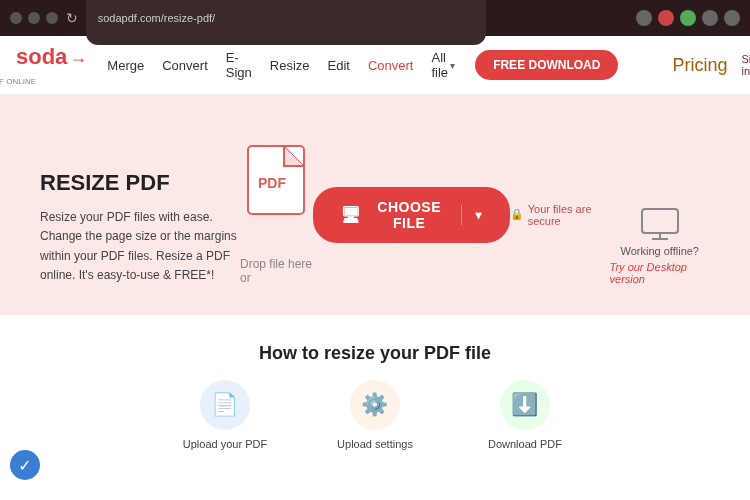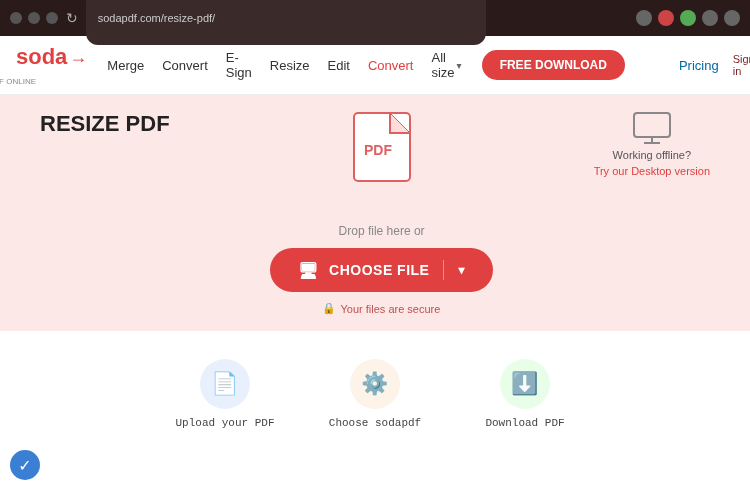--- a/index.html
+++ b/index.html
@@ -117,60 +117,59 @@
       cursor: pointer;
       white-space: nowrap;
     }
     .nav-right {
       display: flex;
       align-items: center;
       gap: 14px;
       margin-left: auto;
     }
     .nav-pricing {
-      font-size: 13px;
-      color: #0369a1;
+      font-size: 18px;
+      color: #a16207;
       cursor: pointer;
       padding-left: 40px;
     }
     .nav-signin {
       font-size: 11px;
       color: #7f1d1d;
       cursor: pointer;
     }
 
     
     .hero {
       background: #fde8e8;
-      padding: 16px 40px;
-      display: flex;
-      align-items: flex-start;
+      padding: 30px 40px;
+      display: flex;
+      align-items: flex-end;
       justify-content: space-between;
       min-height: 220px;
       position: relative;
     }
     .hero-left {
       max-width: 200px;
     }
     .hero-title {
       font-size: 22px;
       font-weight: 900;
       color: #222;
       margin-bottom: 12px;
     }
     .hero-desc {
       font-size: 12px;
       color: #444;
       line-height: 1.6;
     }
     .hero-center {
       display: flex;
-      flex-direction: column;
-      align-items: center;
-      gap: 10px;
+      flex-direction: row;
+      align-items: center;
     }
     .pdf-icon-container {
       display: flex;
       flex-direction: column;
       align-items: center;
       gap: 8px;
     }
     .drop-text {
       font-size: 12px;
       color: #888;
@@ -219,20 +218,21 @@
     .offline-text {
       font-size: 11px;
       color: #555;
       text-align: center;
     }
     .desktop-link {
       font-size: 11px;
       color: #e04040;
       cursor: pointer;
       text-decoration: none;
+      font-style: italic;
     }
 
     
     .how-to {
       background: #fff;
       padding: 28px 40px 20px;
     }
     .how-to-title {
       font-size: 18px;
       font-weight: bold;
@@ -261,21 +261,20 @@
       justify-content: center;
       font-size: 22px;
     }
     .step-icon.blue { background: #e8f0fe; color: #4a7fe0; }
     .step-icon.orange { background: #fef3e8; color: #e09040; }
     .step-icon.green { background: #e8fee8; color: #40a040; }
     .step-label {
       font-size: 11px;
       color: #444;
       text-align: left;
-      font-family: Liberation Mono, monospace;
     }
 
     
     .security-badge {
       position: fixed;
       bottom: 20px;
       left: 10px;
       background: #3a7fd4;
       border-radius: 50%;
       width: 30px;
@@ -323,36 +322,37 @@
   </div>
 
   <div class="nav-links">
     <a class="nav-link">Merge</a>
     <a class="nav-link">Convert</a>
     <a class="nav-link">E-Sign</a>
     <a class="nav-link">Resize</a>
     <a class="nav-link">Edit</a>
     <a class="nav-link active">Convert</a>
     <div class="nav-link nav-link-all">
-      <span>All size</span>
+      <span>All file</span>
       <span class="chevron">▾</span>
     </div>
   </div>
 
   <div class="nav-right">
     <button class="nav-cta">FREE DOWNLOAD</button>
     <span class="nav-pricing">Pricing</span>
     <span class="nav-signin">Sign in</span>
   </div>
 </nav>
 
 <section class="hero">
 
   <div class="hero-left">
     <h1 class="hero-title">RESIZE PDF</h1>
+    <p class="hero-desc">Resize your PDF files with ease. Change the page size or the margins within your PDF files. Resize a PDF online. It's easy-to-use &amp; FREE*!</p>
   </div>
 
   <div class="hero-center">
     <div class="pdf-icon-container">
 
       <svg class="pdf-file-svg" viewBox="0 0 60 72" fill="none" xmlns="http://www.w3.org/2000/svg">
         <rect x="2" y="2" width="56" height="68" rx="4" fill="#fff" stroke="#e06060" stroke-width="2"></rect>
 
         <path d="M38 2 L58 22 L38 22 Z" fill="#fdd" stroke="#e06060" stroke-width="1"></path>
         <path d="M38 2 L38 22 L58 22" fill="none" stroke="#e06060" stroke-width="2"></path>
@@ -381,28 +381,29 @@
       <rect x="2" y="2" width="36" height="24" rx="3" stroke="#888" stroke-width="2" fill="none"></rect>
       <line x1="20" y1="26" x2="20" y2="32" stroke="#888" stroke-width="2"></line>
       <line x1="12" y1="32" x2="28" y2="32" stroke="#888" stroke-width="2"></line>
     </svg>
     <span class="offline-text">Working offline?</span>
     <a class="desktop-link">Try our Desktop version</a>
   </div>
 </section>
 
 <section class="how-to">
+  <h2 class="how-to-title">How to resize your PDF file</h2>
   <div class="how-to-steps">
     <div class="step">
       <div class="step-icon blue">📄</div>
       <span class="step-label">Upload your PDF</span>
     </div>
     <div class="step">
       <div class="step-icon orange">⚙️</div>
-      <span class="step-label">Choose sodapdf</span>
+      <span class="step-label">Upload settings</span>
     </div>
     <div class="step">
       <div class="step-icon green">⬇️</div>
       <span class="step-label">Download PDF</span>
     </div>
   </div>
 </section>
 
 <div class="security-badge">
   <span>✓</span>

